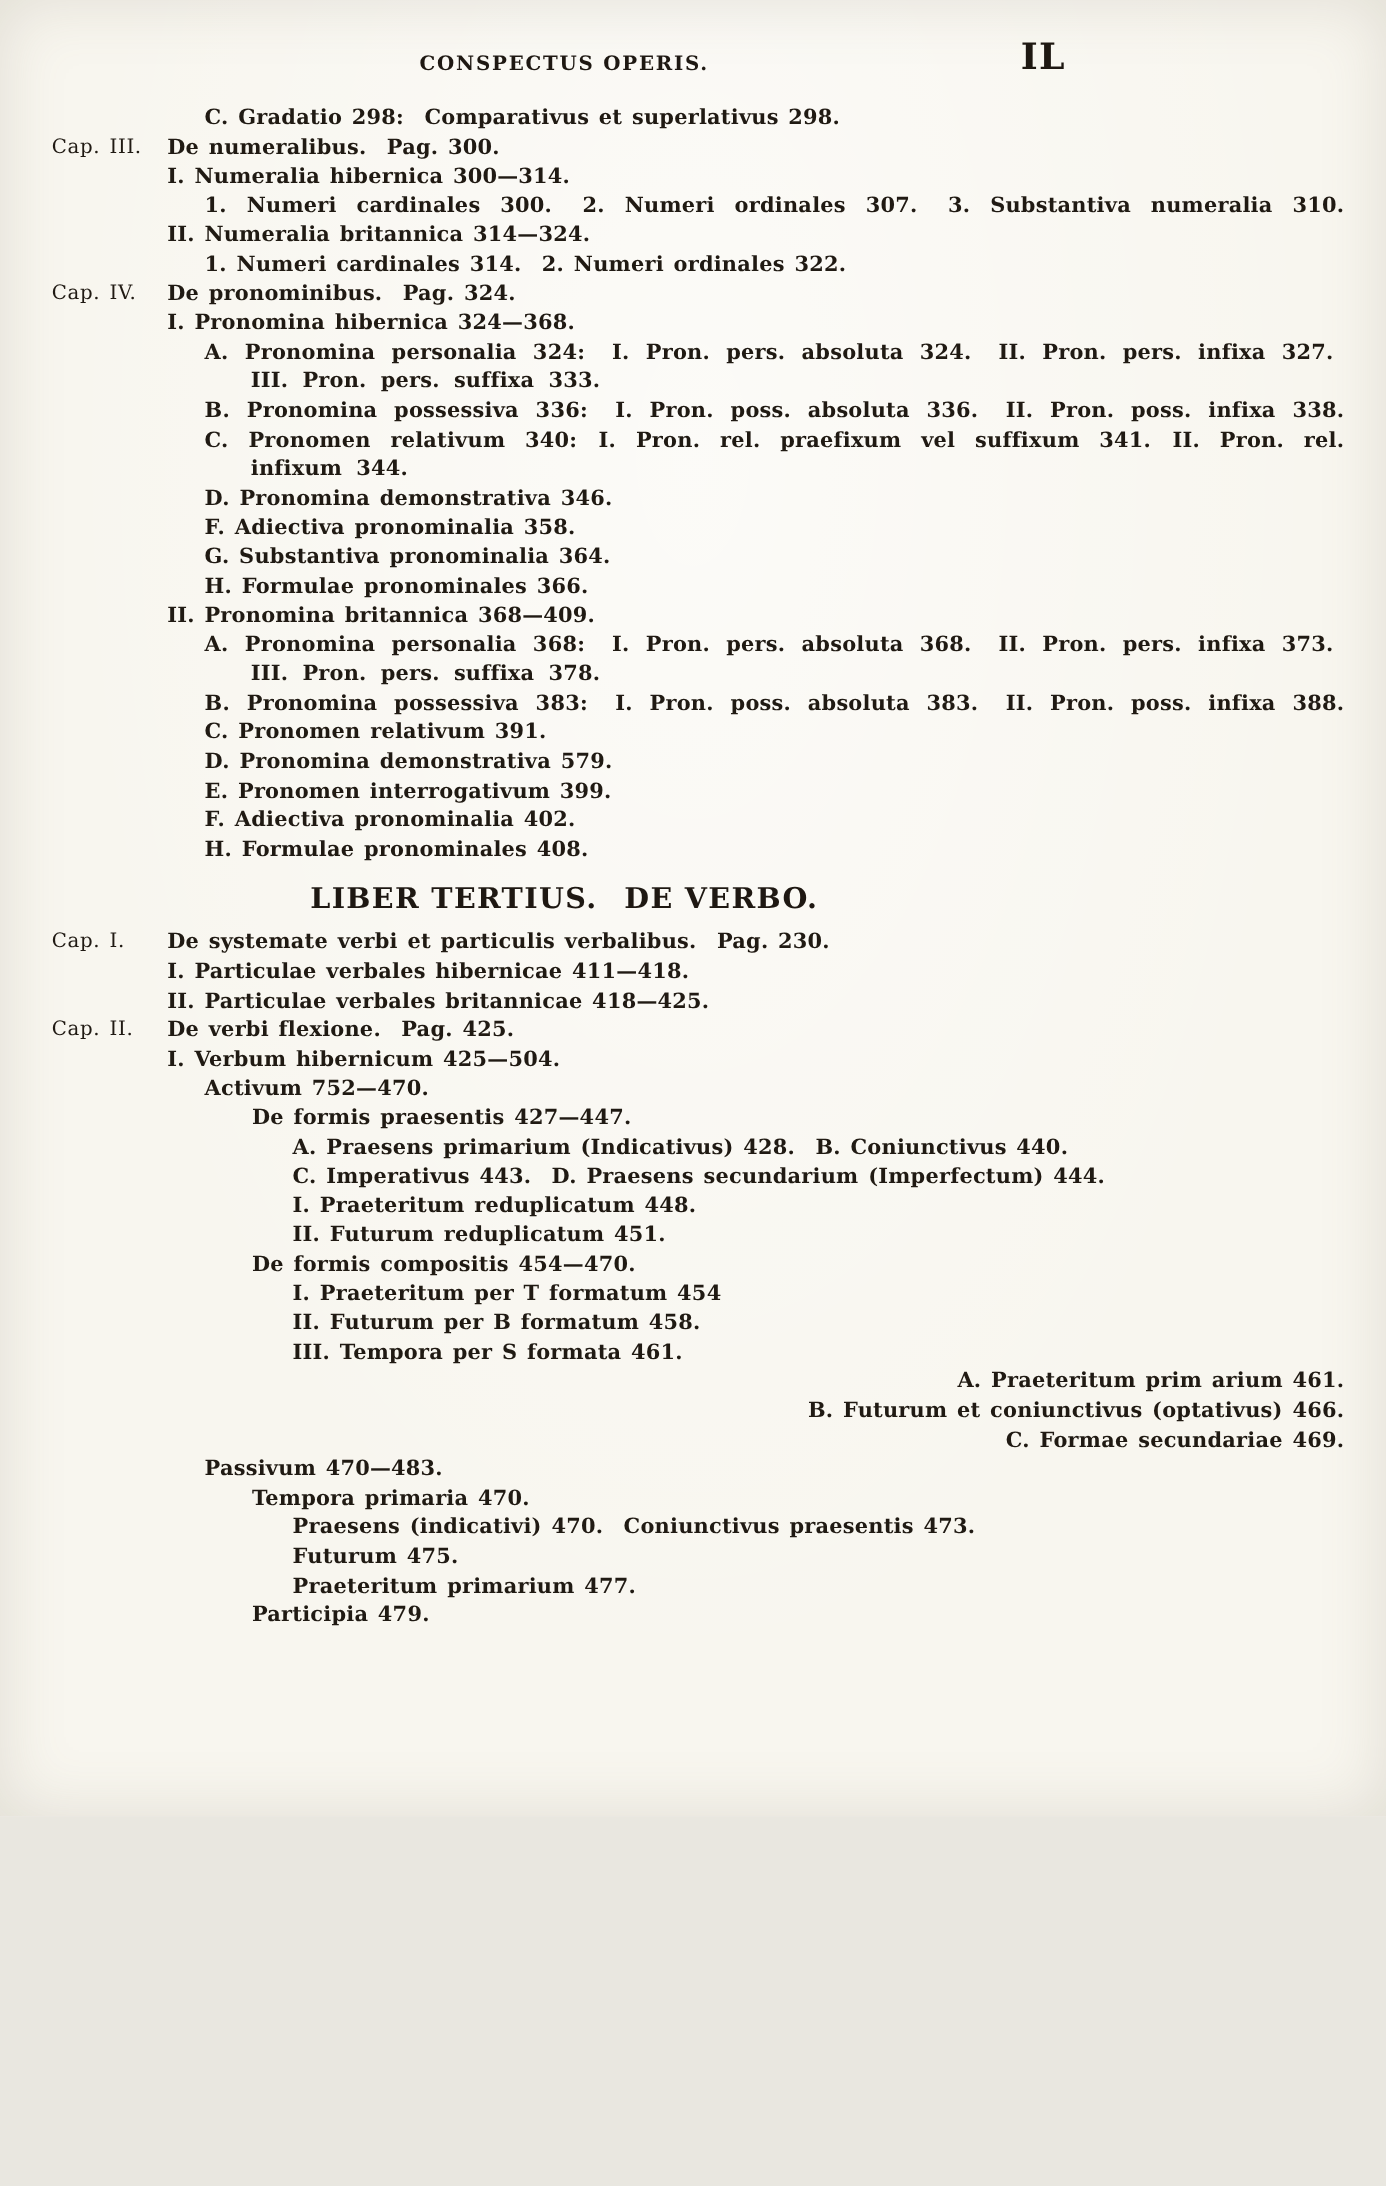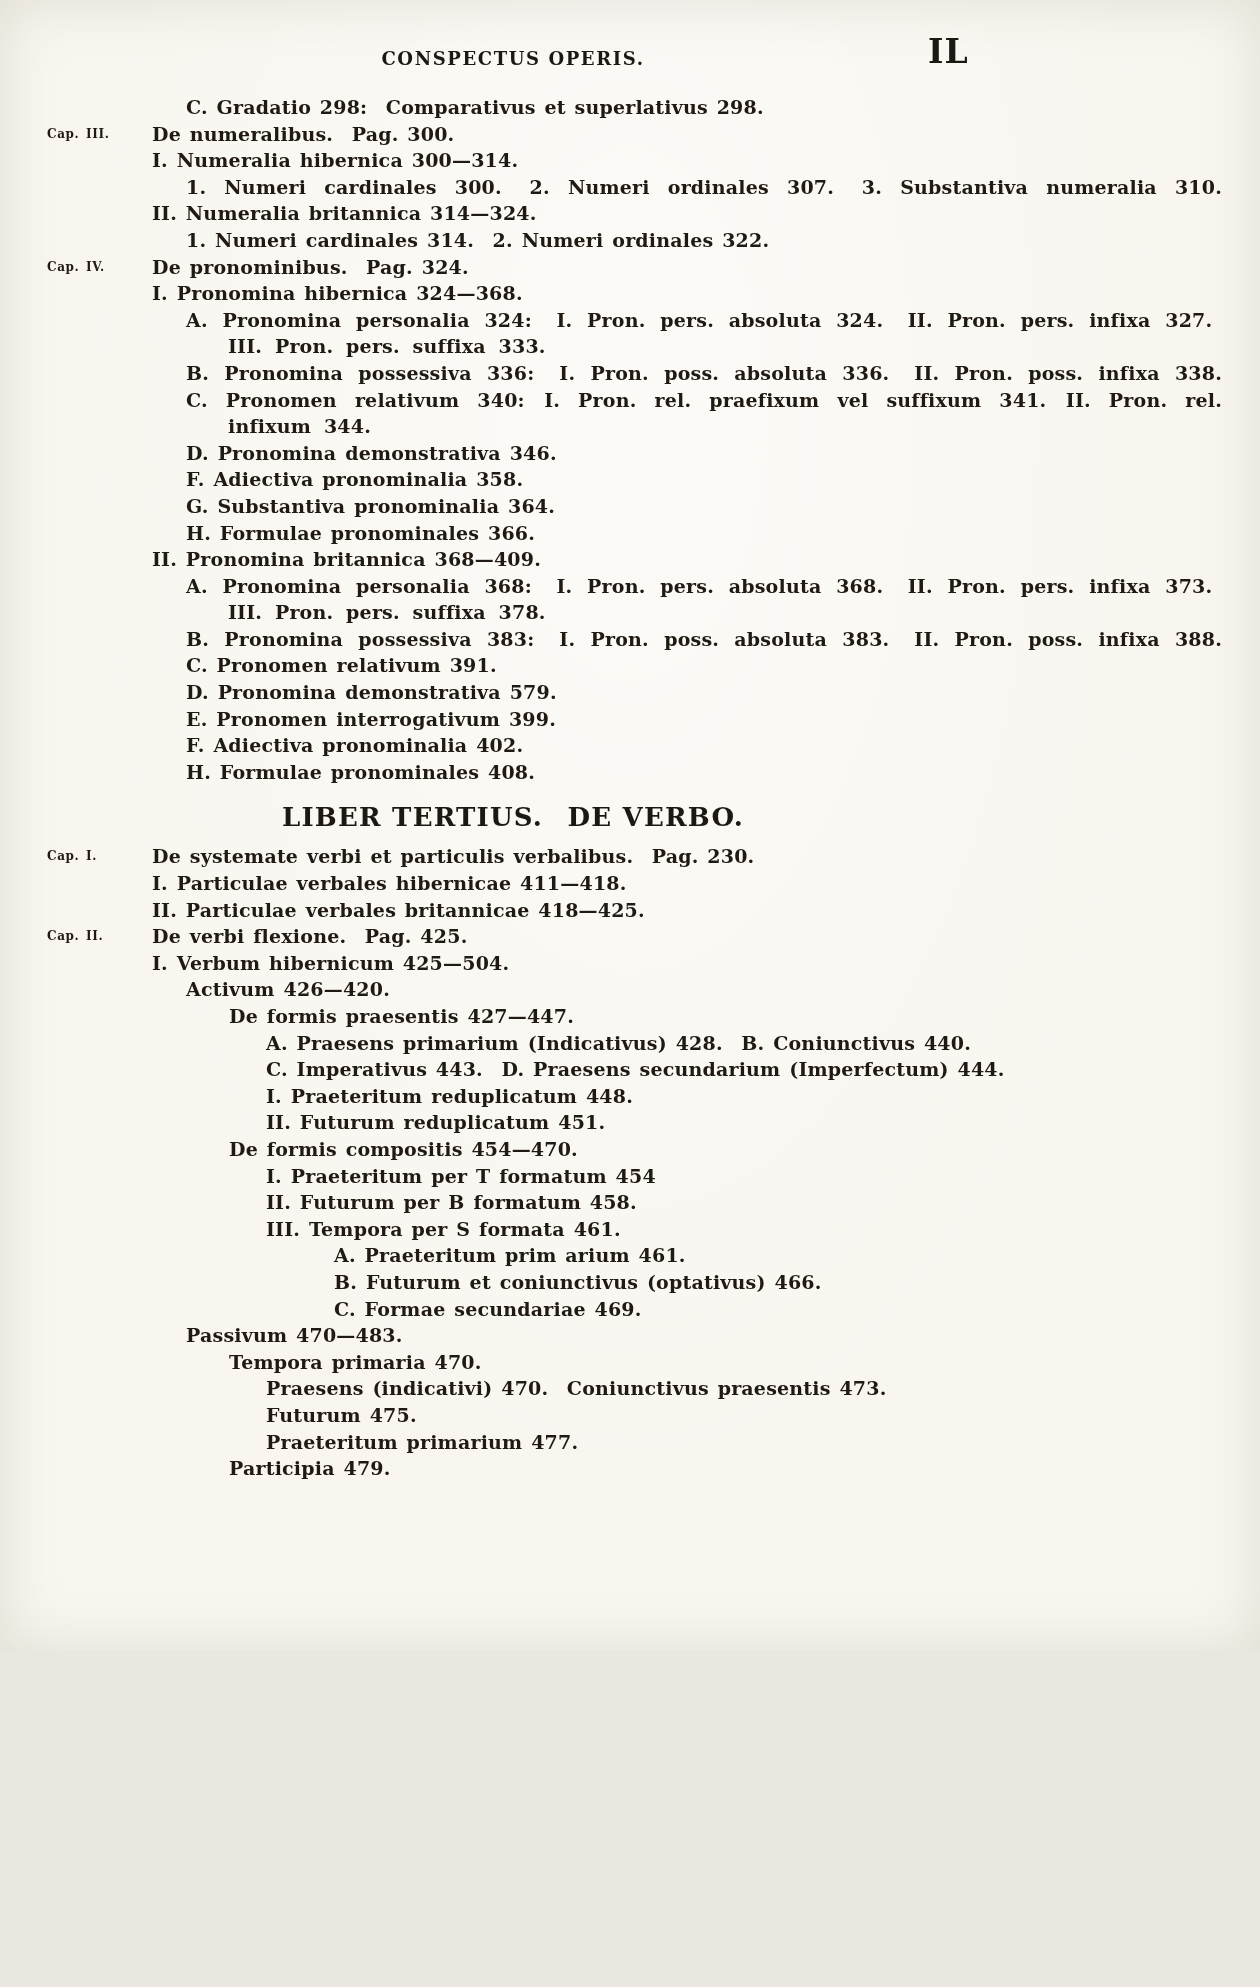--- a/index.html
+++ b/index.html
@@ -39,24 +39,24 @@
     font-size: 19px; font-weight: 700;
     line-height: 26.6px;
     letter-spacing: 0.2px;
     word-spacing: 2px;
     color: #201a13;
   }
   .ind1 { margin-left: 152px; }
   .ind2 { margin-left: 186px; }
   .ind3 { margin-left: 229px; }
   .ind4 { margin-left: 266px; }
-  .ind5 { margin-left: 334px; }
+  .ind5 { margin-left: 334px; text-align: right; }
   .cap {
     position: absolute; left: -105px; top: 0;
-    font-size: 12px; font-weight: 700; letter-spacing: 0.6px;
+    font-size: 18px; font-weight: 400; letter-spacing: 0.6px;
     white-space: nowrap;
   }
   .hang {
     padding-left: 42px; text-indent: -42px;
     text-align: justify;
     word-spacing: 6px;
   }
   .spread {
     text-align: justify;
     -moz-text-align-last: justify;
@@ -109,21 +109,21 @@
       </div>
 
     <div id="section-heading">LIBER TERTIUS.  DE VERBO.</div>
 
     <div id="toc-part2">
         <div class="line ind1"><span class="cap">Cap. I.</span><span>De systemate verbi et particulis verbalibus.  Pag. 230.</span></div>
         <div class="line ind1"><span>I. Particulae verbales hibernicae 411—418.</span></div>
         <div class="line ind1"><span>II. Particulae verbales britannicae 418—425.</span></div>
         <div class="line ind1"><span class="cap">Cap. II.</span><span>De verbi flexione.  Pag. 425.</span></div>
         <div class="line ind1"><span>I. Verbum hibernicum 425—504.</span></div>
-        <div class="line ind2"><span>Activum 426—420.</span></div>
+        <div class="line ind2"><span>Activum 752—470.</span></div>
         <div class="line ind3"><span>De formis praesentis 427—447.</span></div>
         <div class="line ind4"><span>A. Praesens primarium (Indicativus) 428.  B. Coniunctivus 440.</span></div>
         <div class="line ind4"><span>C. Imperativus 443.  D. Praesens secundarium (Imperfectum) 444.</span></div>
         <div class="line ind4"><span>I. Praeteritum reduplicatum 448.</span></div>
         <div class="line ind4"><span>II. Futurum reduplicatum 451.</span></div>
         <div class="line ind3"><span>De formis compositis 454—470.</span></div>
         <div class="line ind4"><span>I. Praeteritum per T formatum 454</span></div>
         <div class="line ind4"><span>II. Futurum per B formatum 458.</span></div>
         <div class="line ind4"><span>III. Tempora per S formata 461.</span></div>
         <div class="line ind5"><span>A. Praeteritum prim arium 461.</span></div>

